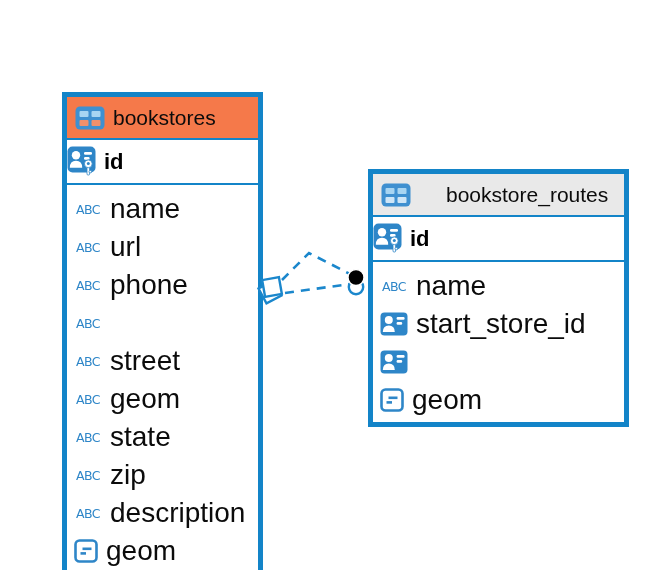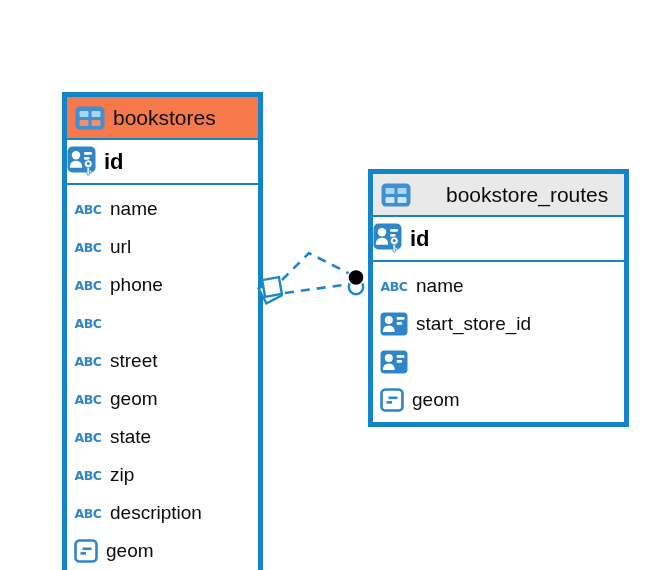--- a/index.html
+++ b/index.html
@@ -21,24 +21,24 @@
   .hdr-orange{background:#F5794A;}
   .hdr-gray{background:#E9E9E9;gap:35px;}
   .hdr-title{font-size:21px;color:#0b0b0b;white-space:nowrap;}
   .idrow{
     display:flex;align-items:center;gap:8px;height:43px;
     border-bottom:2px solid #1384C8;background:#ffffff;
   }
   .idrow .pk-label{font-size:22px;font-weight:bold;color:#000;}
   .cols{padding:5px 0 5px 0;}
   .crow{display:flex;align-items:center;gap:8px;height:38px;padding-left:7px;}
-  .cname{font-size:19px;color:#0b0b0b;white-space:nowrap;}
+  .cname{font-size:28px;color:#0b0b0b;white-space:nowrap;}
   .abc{
     display:inline-block;width:28px;flex:0 0 28px;text-align:center;
-    font-size:12.5px;font-weight:bold;letter-spacing:-0.5px;color:#2E86C8;
+    font-size:12.5px;font-weight:normal;letter-spacing:-0.5px;color:#2E86C8;
     font-family:"DejaVu Sans", sans-serif;
   }
   .icn{flex:0 0 auto;display:block;}
   svg.links{position:absolute;inset:0;pointer-events:none;}
 </style>
 </head>
 <body>
 
 <div class="canvas">
 

